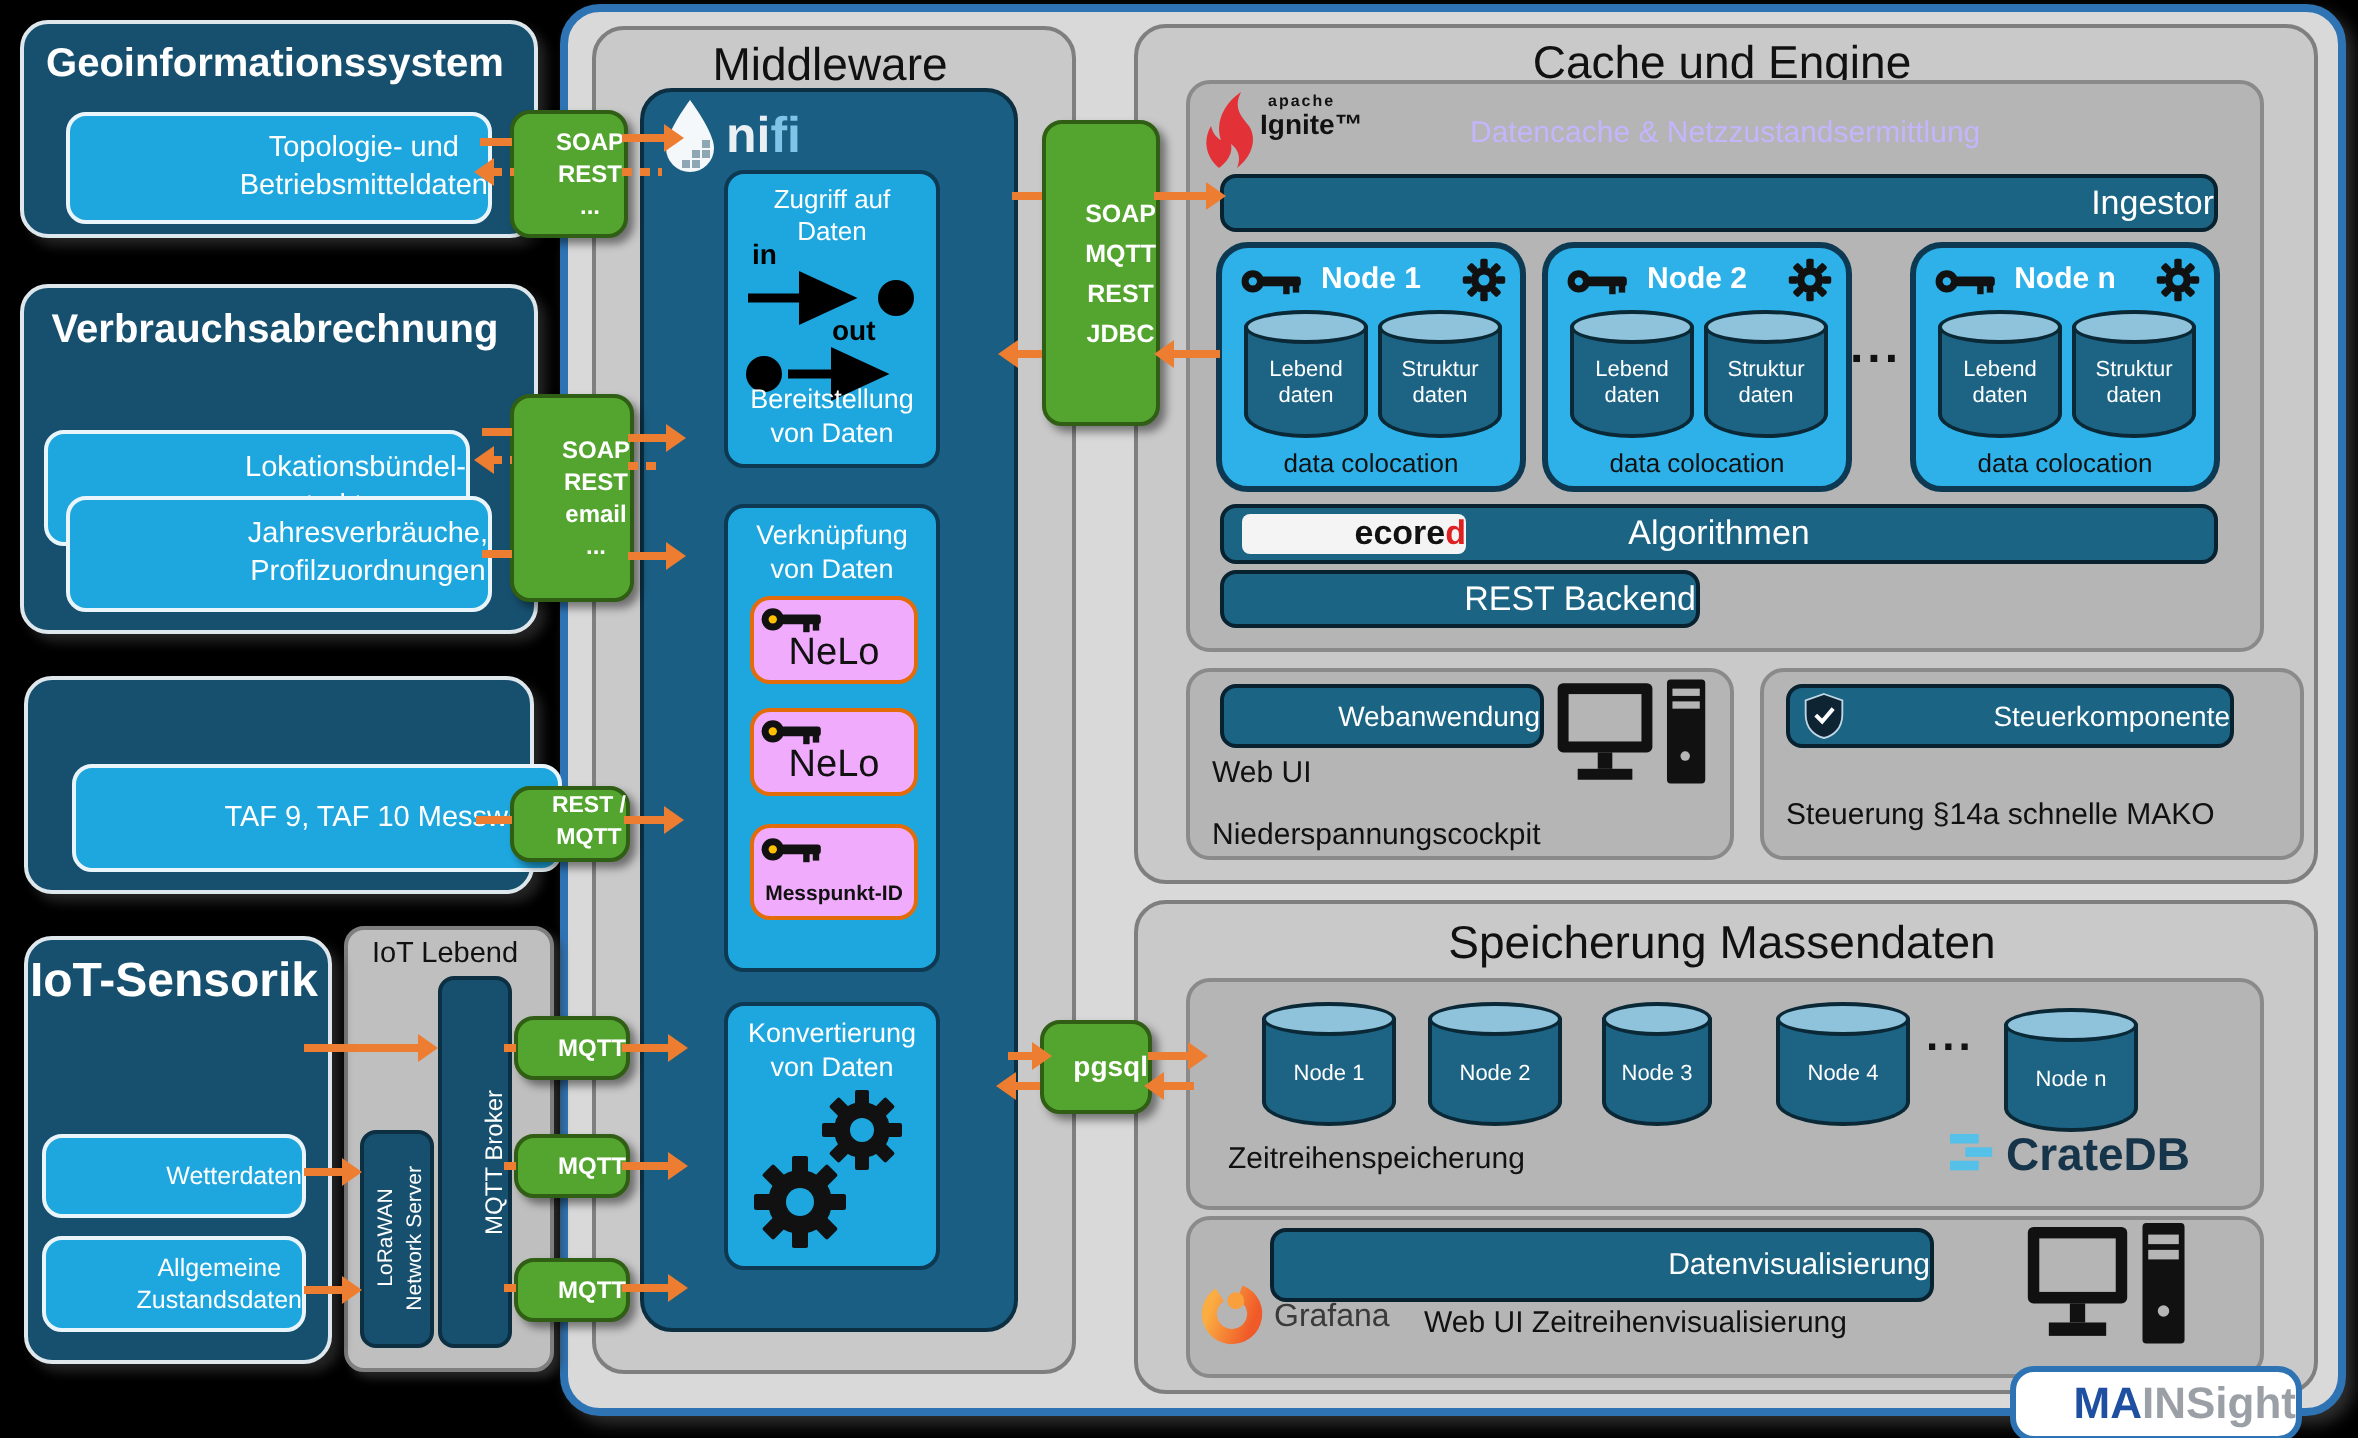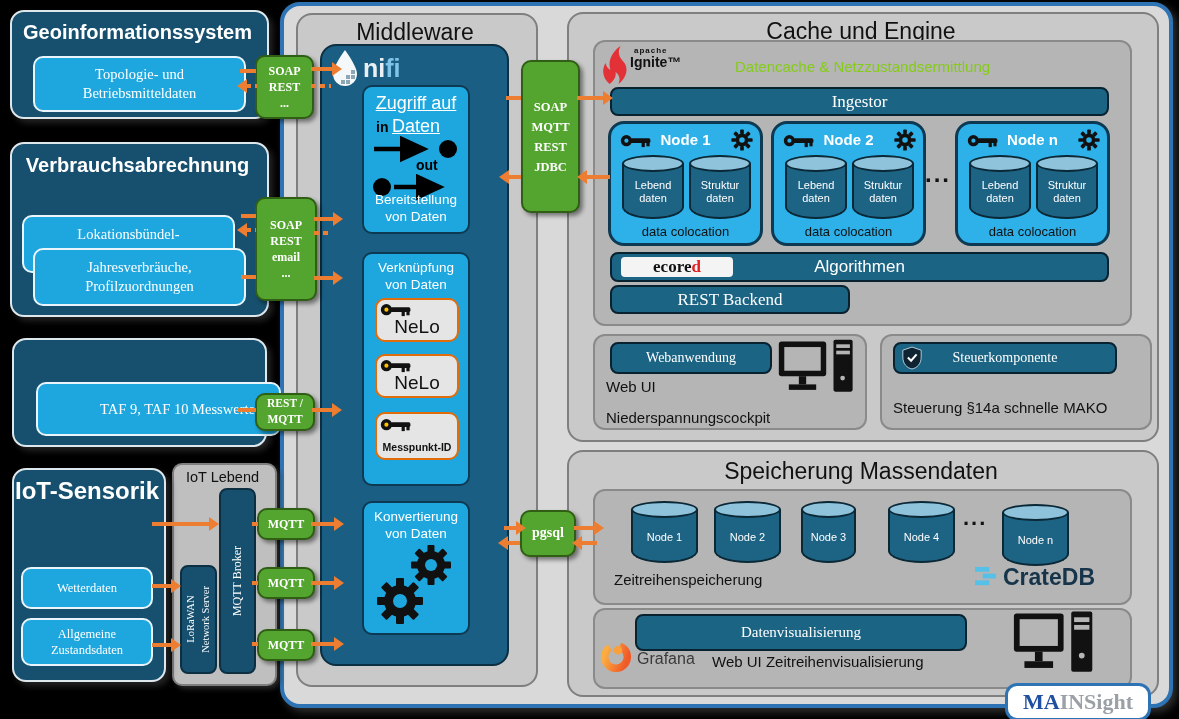--- a/index.html
+++ b/index.html
@@ -1,29 +1,29 @@
 <!DOCTYPE html>
 <html><head>
 <meta charset="utf-8">
 <style>
   html,body{margin:0;padding:0;background:#000;}
   .stage{position:relative;width:1179px;height:719px;background:#000;overflow:hidden;
          font-family:"Liberation Sans",sans-serif;}
   .abs{position:absolute;}
-  .ctr{display:flex;align-items:center;justify-content:center;text-align:center;font-family:Liberation Serif, serif;}
+  .ctr{display:flex;align-items:center;justify-content:flex-end;text-align:center;}
   .ml{white-space:pre-line;}
   .darkbox{background:#17506F;border:2px solid #DEE7EC;border-radius:14px;box-shadow:4px 4px 6px rgba(40,40,40,.9);}
   .lightbox{background:#1EA7DE;border:2px solid #EAF5FB;border-radius:10px;color:#fff;}
   .graybox{background:#C9C9C9;border:2px solid #7F7F7F;border-radius:16px;}
   .innergray{background:#B5B5B5;border:2px solid #8A8A8A;border-radius:12px;}
   .greenbadge{background:#54A52F;border:2px solid #2F5E14;border-radius:10px;color:#fff;font-weight:bold;
               box-shadow:3px 3px 4px rgba(0,0,0,.45);line-height:1.35;}
   .tealbar{background:#1C6484;border:2px solid #09222F;border-radius:8px;color:#fff;}
   .nodebox{background:#2EB0E8;border:3px solid #0D3A52;border-radius:16px;}
-  .keybox{background:#e5e5e5;border:2.5px solid #E36C0A;border-radius:10px;}
+  .keybox{background:#f0abfc;border:2.5px solid #E36C0A;border-radius:10px;}
   .navybox{background:#1A5E83;border:2px solid #0C2F42;border-radius:16px;}
   .vtext{writing-mode:vertical-rl;transform:rotate(180deg);}
   .arr{position:absolute;height:4px;background:#ED7D31;}
   .arr.dot{background:repeating-linear-gradient(90deg,#ED7D31 0 5px,transparent 5px 9px);}
   .hr::after{content:"";position:absolute;right:-9px;top:-5.5px;border-left:10px solid #ED7D31;
              border-top:7.5px solid transparent;border-bottom:7.5px solid transparent;}
   .hl::before{content:"";position:absolute;left:-9px;top:-5.5px;border-right:10px solid #ED7D31;
               border-top:7.5px solid transparent;border-bottom:7.5px solid transparent;}
   .cyl{position:absolute;}
   .cyl .body{position:absolute;top:8px;left:0;right:0;bottom:0;background:#1D6384;
@@ -55,21 +55,21 @@
           <rect x="11" y="31" width="4" height="4"></rect>
         <rect x="21" y="21" width="4" height="4"></rect>
       </g>
     </svg>
   </span>
   <div class="abs" style="left:363px;top:54px;font-size:25px;font-weight:bold;">
     <span style="color:#E9EFF2;">ni</span><span style="color:#7FC5E8;">fi</span>
   </div>
 
   <div class="abs lightbox" style="left:362px;top:85px;width:104px;height:145px;border-color:#0D3A52;">
-    <div class="abs ml" style="left:0;right:0;top:5px;font-size:18px;text-align:center;line-height:1.25;text-decoration:underline;">Zugriff auf
+    <div class="abs ml" style="left:0;right:0;top:5px;font-size:13px;text-align:center;line-height:1.25;">Zugriff auf
 Daten</div>
     <span class="abs" style="left:4px;top:46px;">
       <svg width="96" height="72" viewBox="0 0 96 72">
         <defs>
           <marker id="mA" markerWidth="8" markerHeight="8" refX="5" refY="3" orient="auto" markerUnits="strokeWidth">
             <path d="M0,0 L6.5,3 L0,6 Z" fill="#000"></path>
           </marker>
         </defs>
         <line x1="6" y1="16" x2="54" y2="16" stroke="#000" stroke-width="4.5" marker-end="url(#mA)"></line>
         <circle cx="80" cy="16" r="9" fill="#000"></circle>
@@ -166,21 +166,21 @@
 
   <div class="abs innergray" style="left:593px;top:40px;width:535px;height:282px;"></div>
 
   <span class="abs" style="left:601px;top:45px;">
     <svg width="27" height="40" viewBox="0 0 26 40">
       <path fill="#E23237" d="M8 39 C1 33 0 25 4 18 C5 22 7 24 9 25 C6 17 10 7 19 1 C15 9 19 13 23 18 C27 24 25 33 17 39 C19 34 18 30 14 27 C15 32 12 36 8 39 Z"></path>
     </svg>
   </span>
   <span class="abs" style="left:634px;top:46px;font-size:8px;font-weight:bold;color:#111;letter-spacing:1px;">apache</span>
   <span class="abs" style="left:630px;top:54px;font-size:14px;font-weight:bold;color:#111;">Ignite™</span>
-  <span class="abs" style="left:735px;top:58px;font-size:15px;color:#84cc16;">Datencache &amp; Netzzustandsermittlung</span>
+  <span class="abs" style="left:735px;top:58px;font-size:15px;color:#c4b5fd;">Datencache &amp; Netzzustandsermittlung</span>
 
   <div class="abs tealbar ctr" style="left:610px;top:87px;width:495px;height:25px;font-size:17px;">
     <span>Ingestor</span>
   </div>
 
   <div class="abs nodebox" style="left:608px;top:121px;width:149px;height:119px;">
     <span class="abs" style="left:9px;top:9px;">
       <svg width="32" height="17" viewBox="0 0 40 20">
           <circle cx="8" cy="9" r="7" fill="#111"></circle>
           <circle cx="8" cy="9" r="2.6" fill="#2EB0E8"></circle>

